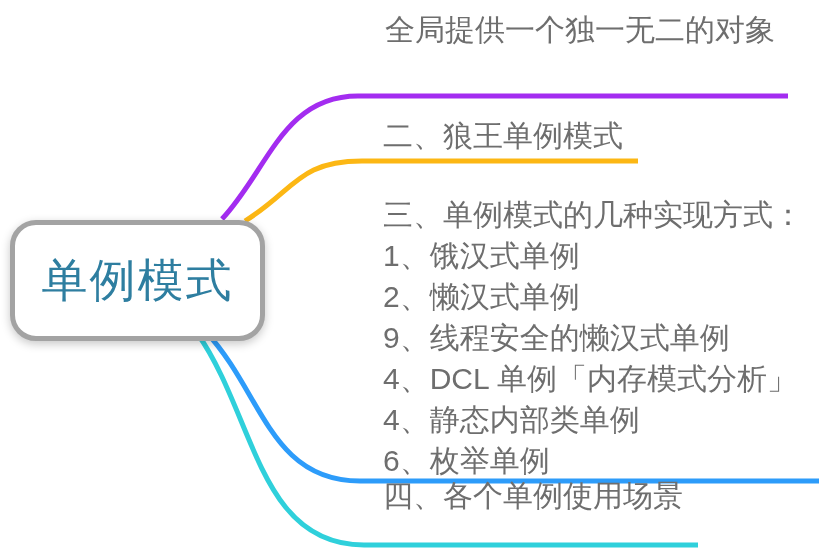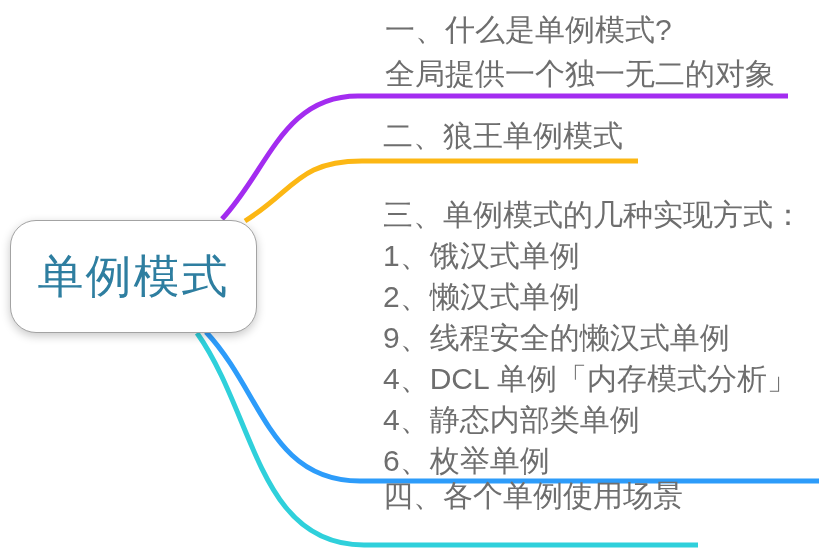--- a/index.html
+++ b/index.html
@@ -30,21 +30,21 @@
     stroke-linecap: butt;
     stroke-linejoin: round;
   }
   .root-node {
     position: absolute;
     left: 10px;
     top: 220px;
     width: 245px;
     height: 111px;
     background: var(--node-bg, #ffffff);
-    border: 1px solid #a3a3a3;
+    border: 5px solid #a3a3a3;
     border-radius: 26px;
     box-shadow: 0 3px 10px rgba(0, 0, 0, 0.22);
     display: flex;
     align-items: center;
     justify-content: center;
   }
   .root-label {
     color: var(--root-text, #2e7ea0);
     font-size: 46px;
     font-weight: 500;
@@ -74,21 +74,20 @@
     <path d="M 245 221 C 295 190 298 161 362 161 L 638 161" stroke="#fcb714"></path>
     <path d="M 206 332 C 262 392 270 481 360 481 L 819 481" stroke="#2d9cfa"></path>
     <path d="M 197 333 C 255 415 258 545 364 545 L 698 545" stroke="#2fd0db"></path>
   </svg>
 
   <div class="root-node">
     <span class="root-label">单例模式</span>
   </div>
 
   <div class="topic topic-what-is">
-    <span class="line">一、什么是单例模式?</span>
     <span class="line">全局提供一个独一无二的对象</span>
   </div>
 
   <div class="topic topic-wolf-king">
     <span class="line">二、狼王单例模式</span>
   </div>
 
   <div class="topic topic-impl">
     <span class="line">三、单例模式的几种实现方式：</span>
     <span class="line">1、饿汉式单例</span>

